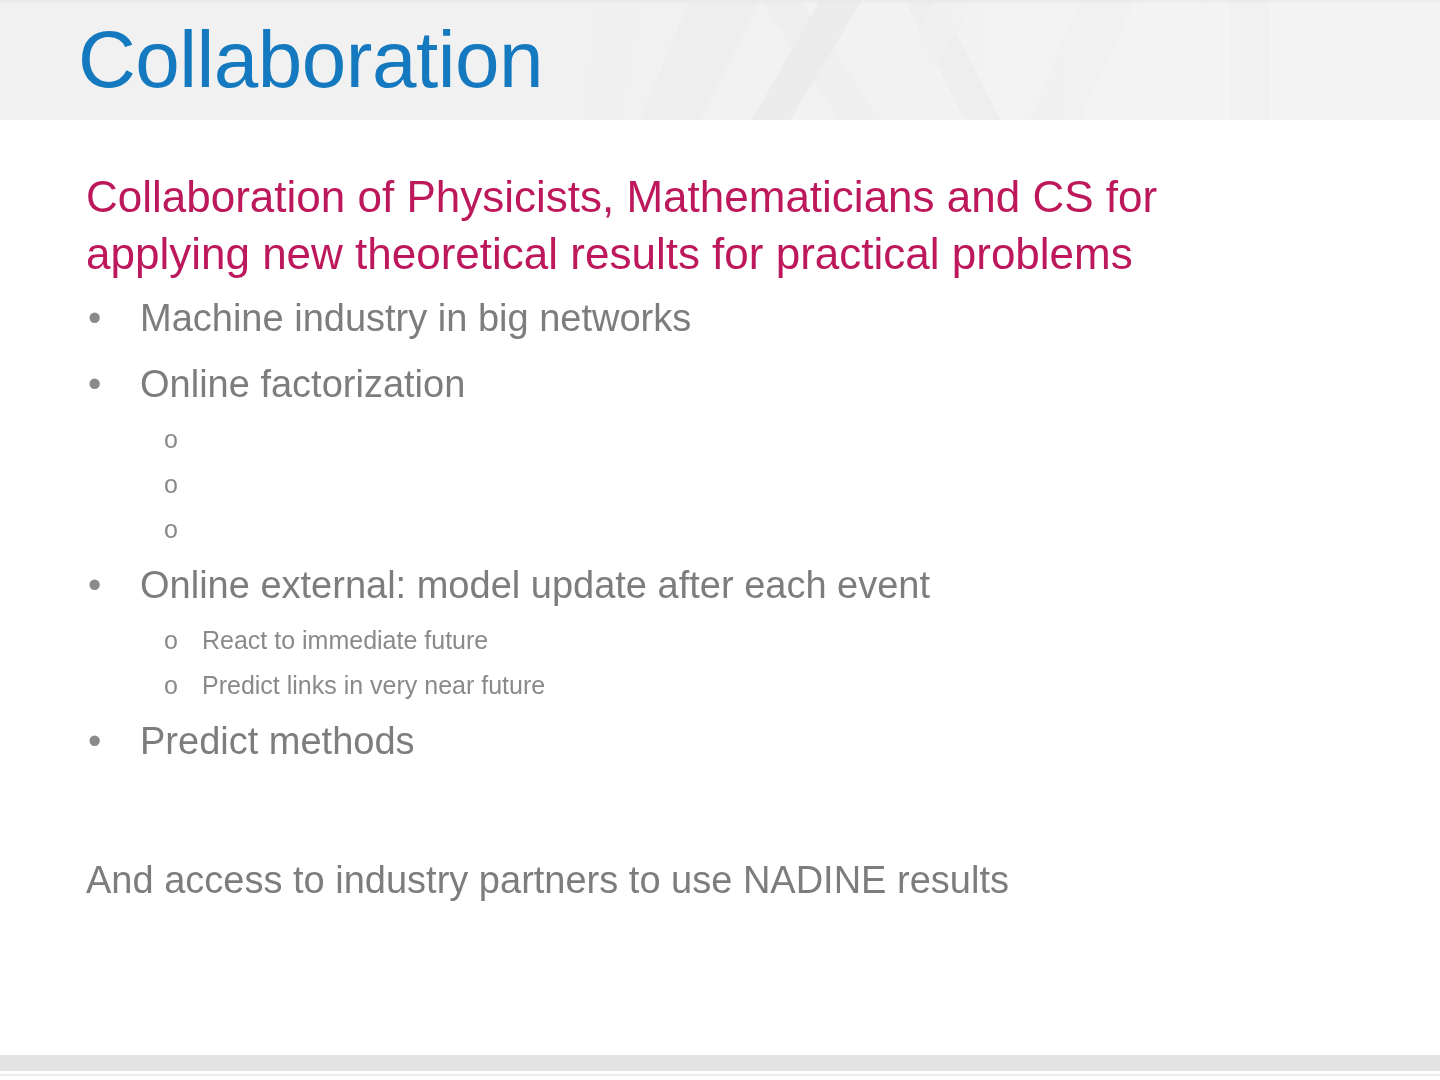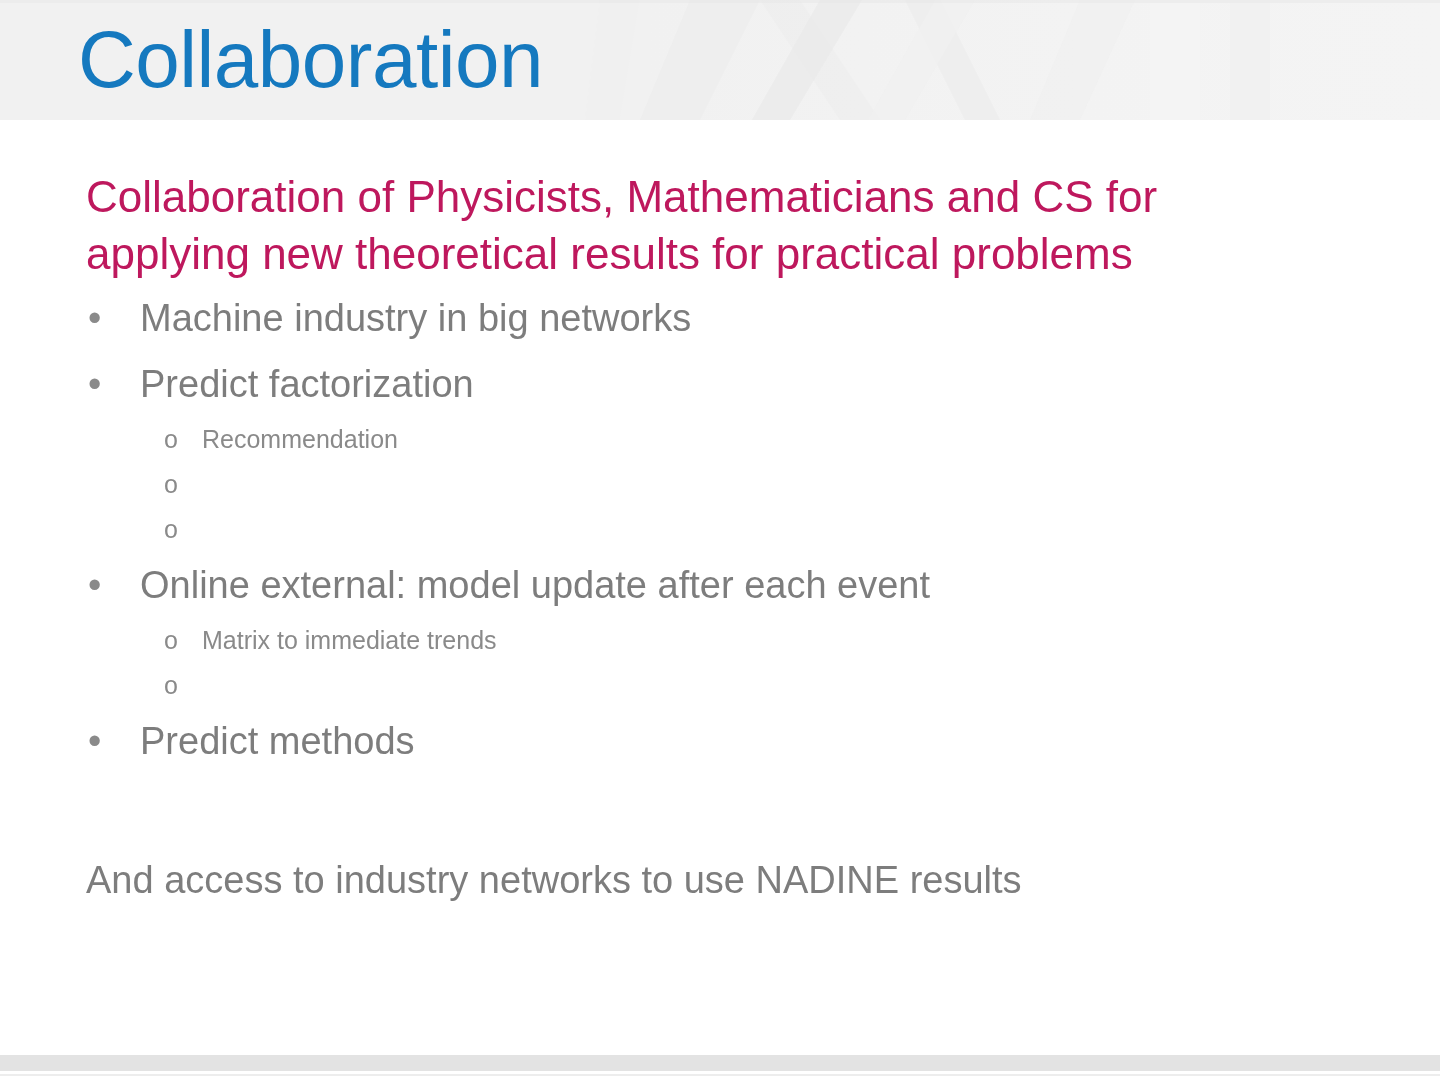--- a/index.html
+++ b/index.html
@@ -185,52 +185,52 @@
 
     <div class="bullets">
 
       <div class="l1">
         <span class="marker">•</span>
         <span class="txt">Machine industry in big networks</span>
       </div>
 
       <div class="l1">
         <span class="marker">•</span>
-        <span class="txt">Predict factorization</span>
-      </div>
-      <div class="l2">
-        <span class="marker">o</span>
-        <span class="txt">Recommendation</span>
+        <span class="txt">Online factorization</span>
+      </div>
+      <div class="l2">
+        <span class="marker">o</span>
       </div>
       <div class="l2">
         <span class="marker">o</span>
       </div>
       <div class="l2">
         <span class="marker">o</span>
       </div>
 
       <div class="l1">
         <span class="marker">•</span>
         <span class="txt">Online external: model update after each event</span>
       </div>
       <div class="l2">
         <span class="marker">o</span>
-        <span class="txt">Matrix to immediate trends</span>
-      </div>
-      <div class="l2">
-        <span class="marker">o</span>
+        <span class="txt">React to immediate future</span>
+      </div>
+      <div class="l2">
+        <span class="marker">o</span>
+        <span class="txt">Predict links in very near future</span>
       </div>
 
       <div class="l1">
         <span class="marker">•</span>
         <span class="txt">Predict methods</span>
       </div>
 
     </div>
 
-    <p class="closing-para">And access to industry networks to use NADINE results</p>
+    <p class="closing-para">And access to industry partners to use NADINE results</p>
 
   </div>
 
   <div class="footer-band"></div>
   <div class="footer-rule"></div>
 
 </div>
 
 </body></html>

